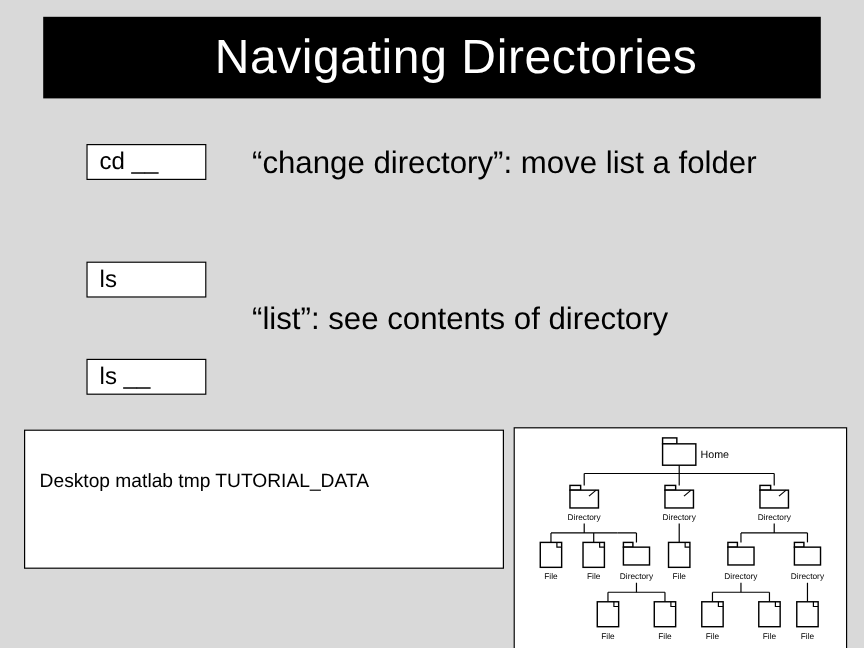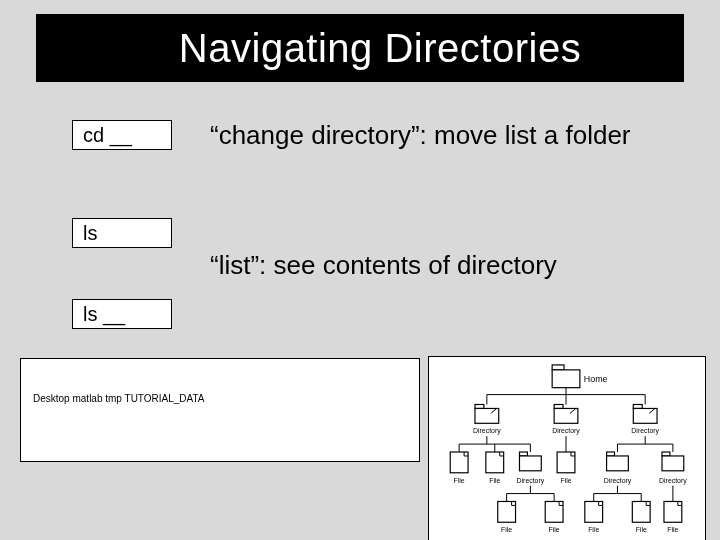--- a/index.html
+++ b/index.html
@@ -48,25 +48,25 @@
     font-size: 26px;
     color: #000;
   }
   .desc-cd { top: 120px; left: 210px; }
   .desc-ls { top: 250px; left: 210px; }
   .output-box {
     position: absolute;
     top: 358px;
     left: 20px;
     width: 400px;
-    height: 104px;
+    height: 116px;
     background: #fff;
     border: 1.5px solid #000;
     padding: 34px 12px 28px 12px;
-    font-size: 10px;
+    font-size: 16px;
   }
   .tree-box {
     position: absolute;
     top: 338px;
     left: 428px;
     width: 278px;
     height: 192px;
     background: #fff;
     border: 1.5px solid #000;
     margin-top: 18px;

